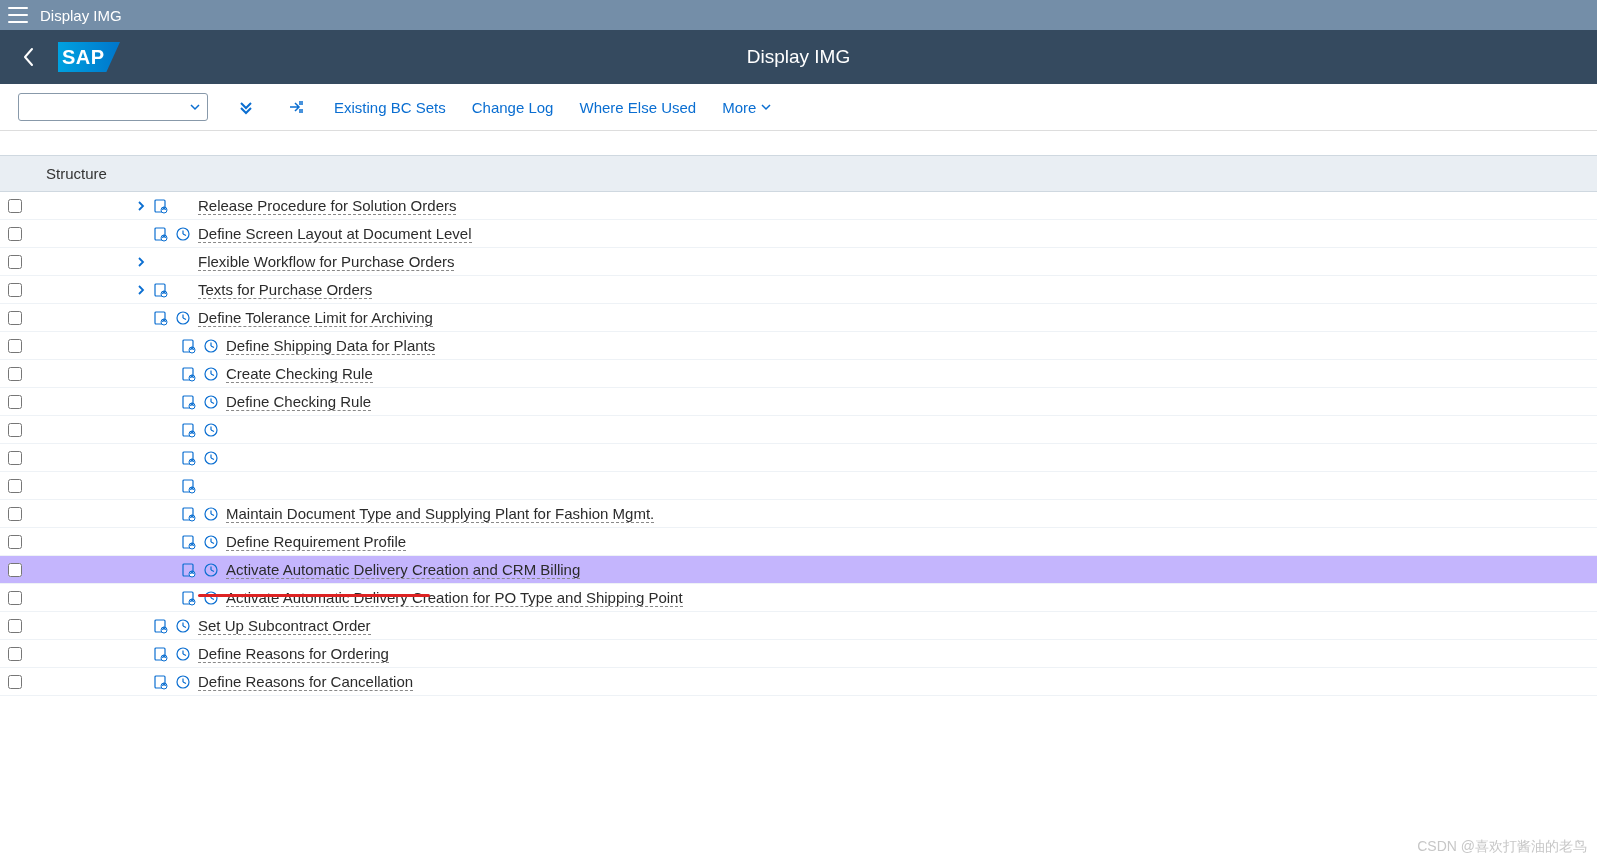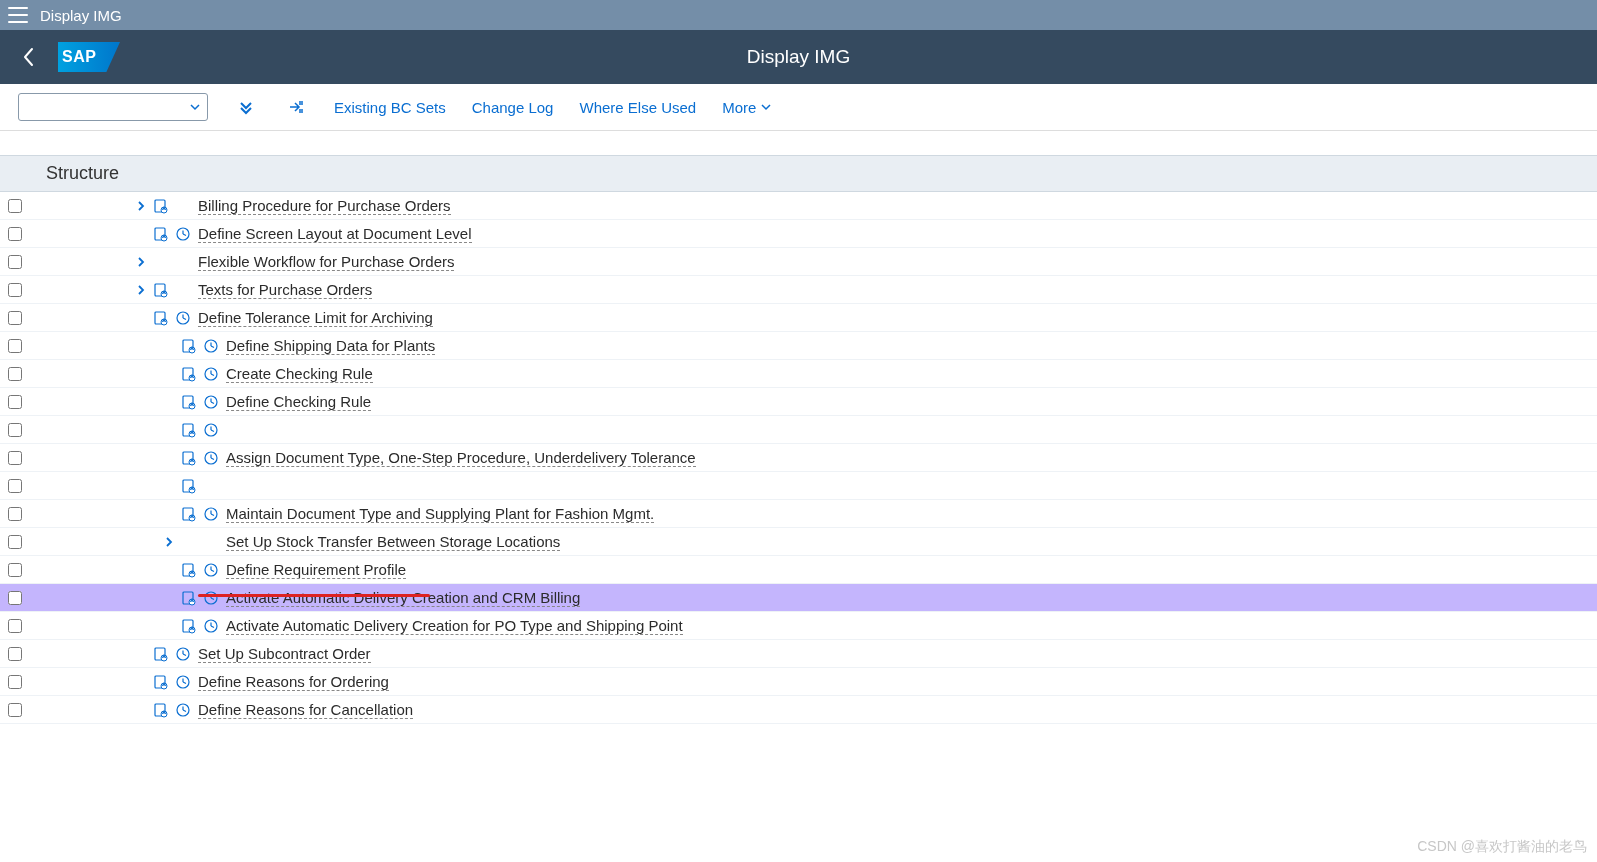--- a/index.html
+++ b/index.html
@@ -6,30 +6,30 @@
   html, body { width: 1597px; height: 862px; font-family: Arial, "Helvetica Neue", sans-serif; font-size: 14px; background: #fff; color: #333; overflow: hidden; }
   
   .topbar { height: 30px; background: #748ea8; display: flex; align-items: center; color: #fff; padding: 0 8px; gap: 12px; }
   .topbar .title { font-size: 15px; }
   .hamburger { width: 20px; height: 16px; display: flex; flex-direction: column; justify-content: space-between; cursor: pointer; }
   .hamburger div { height: 2px; background: #fff; border-radius: 1px; }
   
   .header { height: 54px; background: #354a5f; display: flex; align-items: center; position: relative; }
   .back-btn { width: 58px; height: 100%; display: flex; align-items: center; justify-content: center; cursor: pointer; }
   .back-btn svg { stroke: #fff; }
-  .sap-logo { width: 62px; height: 30px; background: linear-gradient(90deg, #00a1e0 0%, #0076cb 100%); position: relative; display: flex; align-items: center; padding-left: 4px; color: #fff; font-weight: bold; font-size: 16px; letter-spacing: 0.5px; clip-path: polygon(0 0, 100% 0, 78% 100%, 0 100%); }
+  .sap-logo { width: 62px; height: 30px; background: linear-gradient(90deg, #00a1e0 0%, #0076cb 100%); position: relative; display: flex; align-items: center; padding-left: 4px; color: #fff; font-weight: bold; font-size: 20px; letter-spacing: 0.5px; clip-path: polygon(0 0, 100% 0, 78% 100%, 0 100%); }
   .header-title { position: absolute; left: 50%; transform: translateX(-50%); color: #fff; font-size: 19px; }
   
   .toolbar { height: 47px; background: #fff; border-bottom: 1px solid #ddd; display: flex; align-items: center; gap: 26px; padding: 0 18px; }
   .tb-select { width: 190px; height: 28px; border: 1px solid #89a; border-radius: 3px; background: #fff; display: flex; align-items: center; justify-content: flex-end; padding-right: 6px; cursor: pointer; }
   .tb-icon { color: #0a6ed1; cursor: pointer; display: flex; align-items: center; justify-content: center; width: 24px; height: 24px; }
   .tb-link { color: #0a6ed1; cursor: pointer; font-size: 15px; display: flex; align-items: center; gap: 4px; }
   
   .grid-wrap { margin-top: 24px; border-top: 1px solid #cfd8e0; background: #fff; }
-  .grid-header { height: 36px; background: #e9eef3; border-bottom: 1px solid #cfd8e0; display: flex; align-items: center; color: #333; font-size: 18px; }
+  .grid-header { height: 36px; background: #e9eef3; border-bottom: 1px solid #cfd8e0; display: flex; align-items: center; color: #333; font-size: 15px; }
   .grid-header .chk { width: 30px; }
   .grid-header .label { padding-left: 16px; }
   .rows { }
   .row { height: 28px; display: flex; align-items: center; border-bottom: 1px solid #eef2f6; font-size: 15px; color: #2b2b2b; }
   .row.highlight { background: #c4b5fd; }
   .row .chk { width: 30px; display: flex; justify-content: center; }
   .row .chk input { width: 14px; height: 14px; }
   .row .indent-pad { flex-shrink: 0; }
   .row .expander { width: 22px; display: flex; justify-content: center; color: #0a6ed1; cursor: pointer; flex-shrink: 0; }
   .row .icons { display: flex; gap: 4px; flex-shrink: 0; margin-right: 6px; }
@@ -116,21 +116,21 @@
           <div class="icon-slot">
             <svg width="16" height="16" viewBox="0 0 16 16">
               <rect x="2" y="2" width="10" height="12" rx="1" fill="none" stroke="#0a6ed1" stroke-width="1.2"></rect>
               <circle cx="11" cy="12" r="3" fill="#fff" stroke="#0a6ed1" stroke-width="1"></circle>
               <path d="M9.5 12 a1.5 1.5 0 0 1 3 0" fill="none" stroke="#0a6ed1" stroke-width="1"></path>
               <circle cx="11" cy="10.2" r="1" fill="none" stroke="#0a6ed1" stroke-width="1"></circle>
             </svg>
           </div>
           <div class="icon-slot"></div>
         </div>
-        <span class="txt">Billing Procedure for Purchase Orders</span>
+        <span class="txt">Release Procedure for Solution Orders</span>
       </div>
       <div class="row">
         <div class="chk">
           <input type="checkbox" style="">
         </div>
         <div class="indent-pad" style="width: 100px;"></div>
         <div class="expander"></div>
         <div class="icons">
           <div class="icon-slot">
             <svg width="16" height="16" viewBox="0 0 16 16">
@@ -329,21 +329,20 @@
             </svg>
           </div>
           <div class="icon-slot">
             <svg width="16" height="16" viewBox="0 0 16 16">
               <circle cx="8" cy="8" r="6" fill="none" stroke="#0a6ed1" stroke-width="1.2"></circle>
               <line x1="8" y1="8" x2="8" y2="4.5" stroke="#0a6ed1" stroke-width="1.2"></line>
               <line x1="8" y1="8" x2="11" y2="9.5" stroke="#0a6ed1" stroke-width="1.2"></line>
             </svg>
           </div>
         </div>
-        <span class="txt">Assign Document Type, One-Step Procedure, Underdelivery Tolerance</span>
       </div>
       <div class="row">
         <div class="chk">
           <input type="checkbox" style="">
         </div>
         <div class="indent-pad" style="width: 128px;"></div>
         <div class="expander"></div>
         <div class="icons">
           <div class="icon-slot">
             <svg width="16" height="16" viewBox="0 0 16 16">
@@ -373,36 +372,20 @@
           </div>
           <div class="icon-slot">
             <svg width="16" height="16" viewBox="0 0 16 16">
               <circle cx="8" cy="8" r="6" fill="none" stroke="#0a6ed1" stroke-width="1.2"></circle>
               <line x1="8" y1="8" x2="8" y2="4.5" stroke="#0a6ed1" stroke-width="1.2"></line>
               <line x1="8" y1="8" x2="11" y2="9.5" stroke="#0a6ed1" stroke-width="1.2"></line>
             </svg>
           </div>
         </div>
         <span class="txt">Maintain Document Type and Supplying Plant for Fashion Mgmt.</span>
-      </div>
-      <div class="row">
-        <div class="chk">
-          <input type="checkbox" style="">
-        </div>
-        <div class="indent-pad" style="width: 128px;"></div>
-        <div class="expander">
-          <svg width="12" height="12" viewBox="0 0 12 12">
-            <polyline points="4,2 8,6 4,10" fill="none" stroke="#0a6ed1" stroke-width="1.8"></polyline>
-          </svg>
-        </div>
-        <div class="icons">
-          <div class="icon-slot"></div>
-          <div class="icon-slot"></div>
-        </div>
-        <span class="txt">Set Up Stock Transfer Between Storage Locations</span>
       </div>
       <div class="row">
         <div class="chk">
           <input type="checkbox" style="">
         </div>
         <div class="indent-pad" style="width: 128px;"></div>
         <div class="expander"></div>
         <div class="icons">
           <div class="icon-slot">
             <svg width="16" height="16" viewBox="0 0 16 16">

